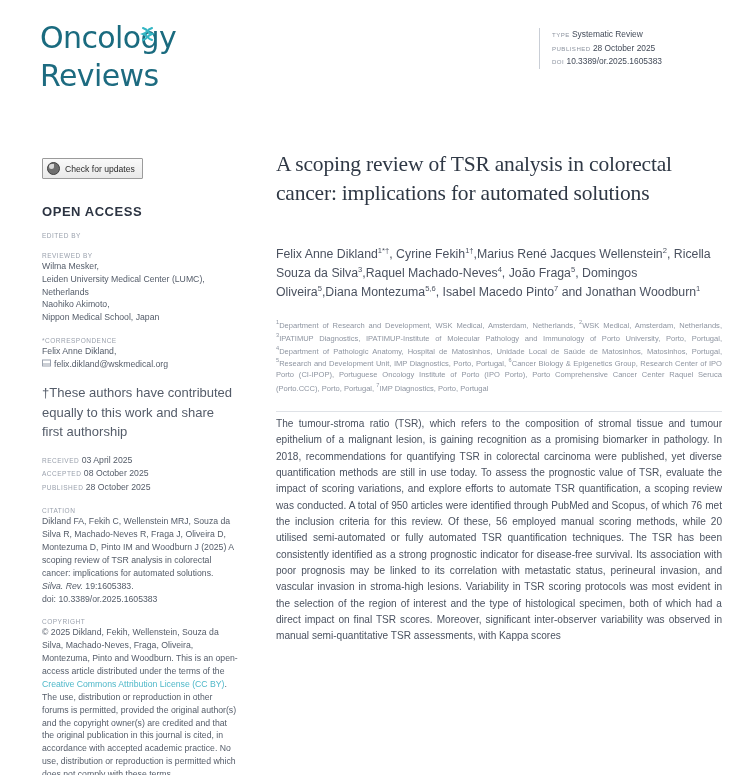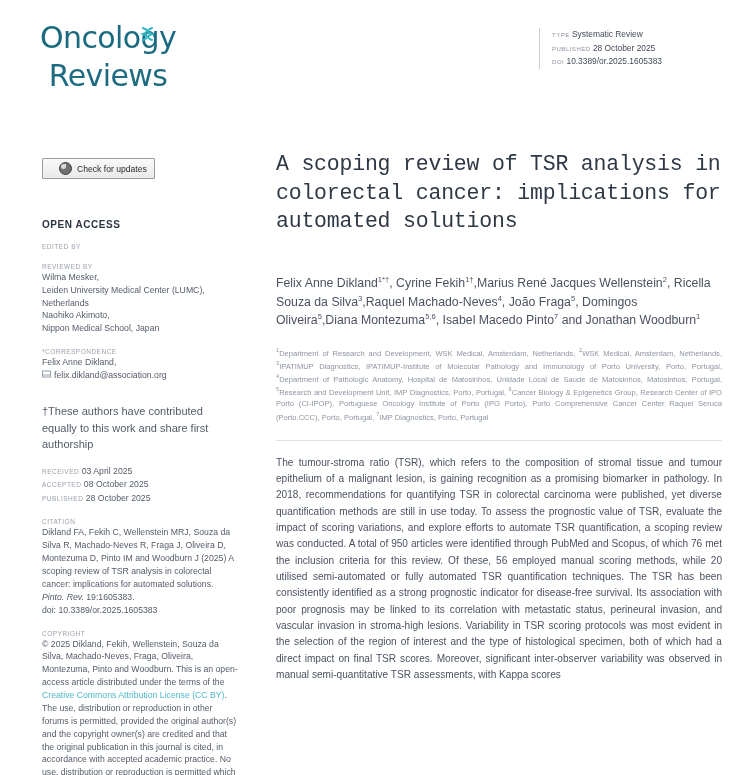--- a/index.html
+++ b/index.html
@@ -22,21 +22,20 @@
     left: 0; top: 0;
     width: 737px;
     height: 96px;
   }
   .logo {
     position: absolute;
     left: 40px;
     top: 24px;
     line-height: 0.92;
     user-select: none;
-    text-align: center;
   }
   .logo-l1, .logo-l2 {
     font-family: "DejaVu Sans", sans-serif;
     font-size: 30px;
     font-weight: 400;
     letter-spacing: -0.6px;
     color: #1d6b80;
     display: block;
     position: relative;
   }
@@ -80,21 +79,21 @@
     left: 42px;
     top: 158px;
     width: 196px;
   }
   .cfu {
     display: inline-flex;
     align-items: center;
     gap: 5px;
     border: 1px solid #9b9b9b;
     background: linear-gradient(#fafafa, #e9e9e9);
-    padding: 3px 7px 3px 16px;
+    padding: 3px 7px 3px 4px;
     border-radius: 1px;
     box-sizing: border-box;
   }
   .cfu-ico {
     width: 11px; height: 11px;
     border-radius: 50%;
     background: #6f6f6f;
     border: 1.4px solid #3f3f3f;
     position: relative;
     flex: 0 0 auto;
@@ -103,22 +102,22 @@
     content: "";
     position: absolute;
     left: 1.4px; top: 1.4px;
     width: 5px; height: 5px;
     background: #d9d9d9;
     border-radius: 50% 0 50% 50%;
   }
   .cfu-txt { font-size: 8.6px; color: #2b2b2b; white-space: nowrap; }
 
   .oa {
-    margin-top: 40px;
-    font-size: 10px;
+    margin-top: 25px;
+    font-size: 13px;
     font-weight: bold;
     letter-spacing: 0.55px;
     color: #2c3442;
   }
   .blk { margin-top: 13px; }
   .blk-key {
     font-size: 6.5px;
     letter-spacing: 0.5px;
     color: #9aa1ad;
     text-transform: uppercase;
@@ -146,39 +145,39 @@
   }
   .mail-ico::after {
     content: "";
     position: absolute;
     left: 0; top: 0;
     width: 7px; height: 3.4px;
     border-bottom: 0.8px solid #9aa1ad;
     transform: skewY(0deg);
   }
   .dagger-note {
-    margin-top: 22px;
-    font-size: 11px;
+    margin-top: 13px;
+    font-size: 13px;
     line-height: 1.47;
     color: #545c69;
   }
   .cite { font-size: 8.7px; line-height: 1.48; color: #545c69; }
   .cite i { font-style: italic; }
   .copy { font-size: 8.7px; line-height: 1.48; color: #545c69; }
   .lnk { color: #4fb8c9; }
 
   
   .main {
     position: absolute;
     left: 276px;
     top: 150px;
     width: 446px;
   }
   .title {
-    font-family: Liberation Mono, monospace;
+    font-family: Liberation Serif, serif;
     font-size: 21.5px;
     line-height: 1.33;
     color: #2f3845;
     font-weight: 400;
     letter-spacing: -0.2px;
     margin: 0;
   }
   .authors {
     margin-top: 38px;
     font-size: 12.3px;
@@ -195,21 +194,21 @@
     text-align: justify;
   }
   .affil sup { font-size: 5.6px; }
 
   .rule {
     margin-top: 17px;
     border-top: 1px solid #dfe2e7;
     width: 446px;
   }
   .abstract {
-    margin-top: 14px;
+    margin-top: 4px;
     font-size: 10.1px;
     line-height: 1.62;
     color: #4a5260;
     text-align: justify;
   }
 </style>
 </head>
 <body>
 
 <div class="header">
@@ -257,21 +256,21 @@
 Leiden University Medical Center (LUMC), Netherlands
 Naohiko Akimoto,
 Nippon Medical School, Japan</div>
   </div>
 
   <div class="blk">
     <div class="blk-key">*CORRESPONDENCE</div>
     <div class="blk-txt">Felix Anne Dikland,</div>
     <div class="blk-txt mailrow">
       <span class="mail-ico"></span>
-      <span>felix.dikland@association.org</span>
+      <span>felix.dikland@wskmedical.org</span>
     </div>
   </div>
 
   <div class="dagger-note">†These authors have contributed equally to this work and share first authorship</div>
 
   <div class="blk">
     <div class="dated">
       <span class="inline-key">RECEIVED</span>
       <span>03 April 2025</span>
     </div>
@@ -282,21 +281,21 @@
     <div class="dated">
       <span class="inline-key">PUBLISHED</span>
       <span>28 October 2025</span>
     </div>
   </div>
 
   <div class="blk">
     <div class="blk-key">CITATION</div>
     <div class="cite">
       <span>Dikland FA, Fekih C, Wellenstein MRJ, Souza da Silva R, Machado-Neves R, Fraga J, Oliveira D, Montezuma D, Pinto IM and Woodburn J (2025) A scoping review of TSR analysis in colorectal cancer: implications for automated solutions.</span><br>
-      <i>Pinto. Rev.</i>
+      <i>Silva. Rev.</i>
       <span>19:1605383.</span><br>
       <span>doi: 10.3389/or.2025.1605383</span>
     </div>
   </div>
 
   <div class="blk">
     <div class="blk-key">COPYRIGHT</div>
     <div class="copy"><span>© 2025 Dikland, Fekih, Wellenstein, Souza da Silva, Machado-Neves, Fraga, Oliveira, Montezuma, Pinto and Woodburn. This is an open-access article distributed under the terms of the </span><span class="lnk">Creative Commons Attribution License (CC BY)</span><span>. The use, distribution or reproduction in other forums is permitted, provided the original author(s) and the copyright owner(s) are credited and that the original publication in this journal is cited, in accordance with accepted academic practice. No use, distribution or reproduction is permitted which does not comply with these terms.</span></div>
   </div>
 </div>

